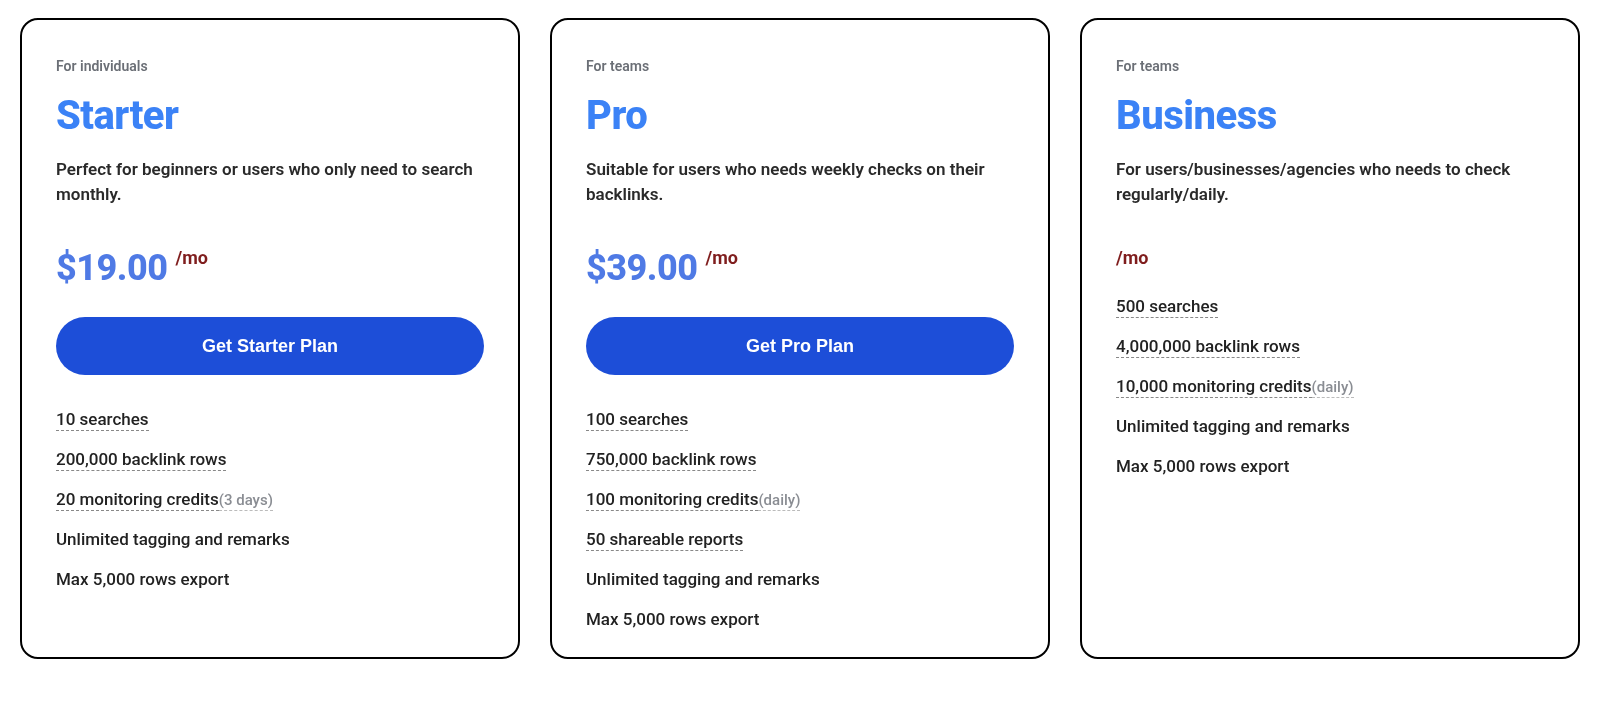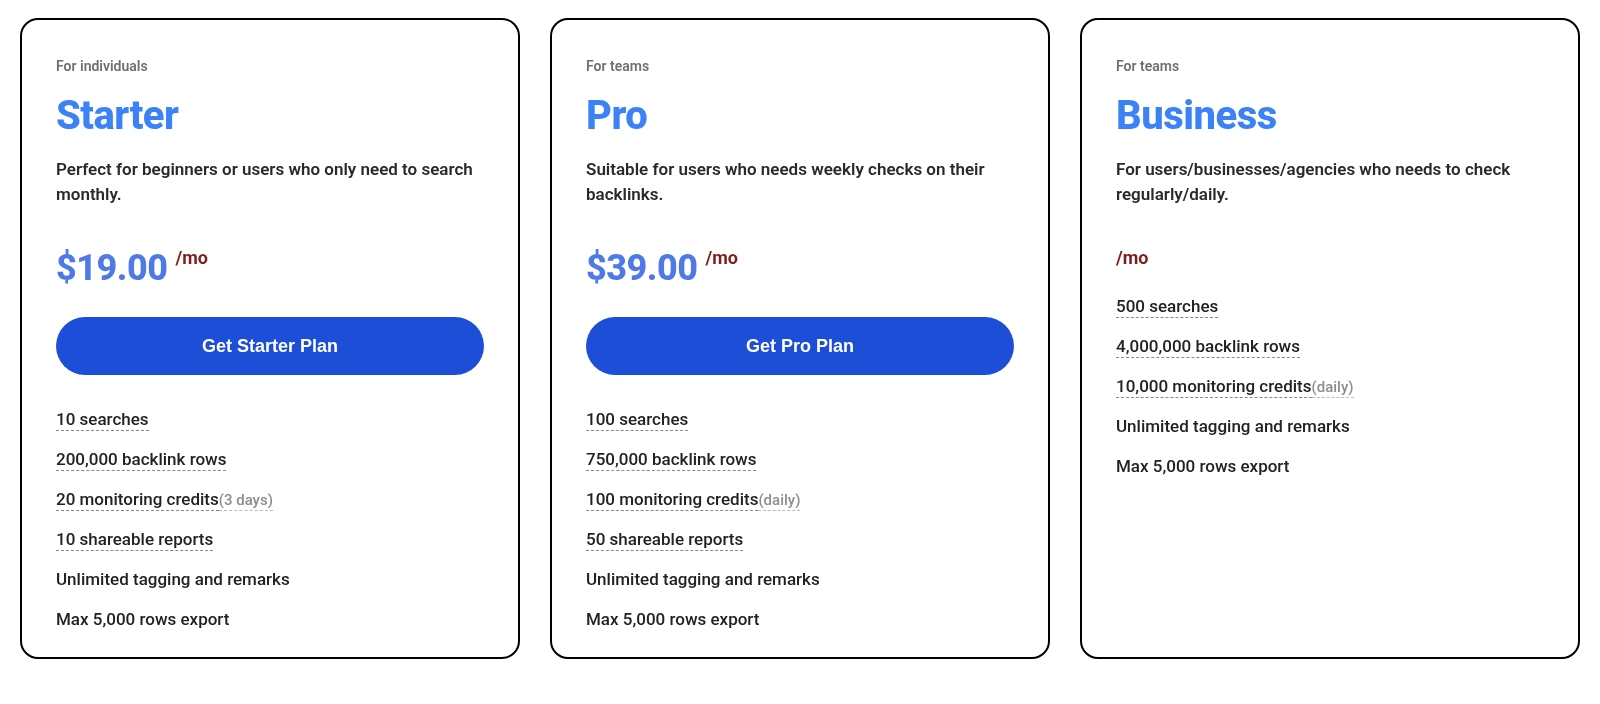--- a/index.html
+++ b/index.html
@@ -107,21 +107,20 @@
     <p class="plan-desc">Perfect for beginners or users who only need to search monthly.</p>
     <div class="price-row">
       <span class="price">$19.00</span>
       <span class="period">/mo</span>
     </div>
     <button class="cta">Get Starter Plan</button>
     <ul class="features">
       <li class="underlined"><span class="main-text">10 searches</span></li>
       <li class="underlined"><span class="main-text">200,000 backlink rows</span></li>
       <li class="underlined"><span class="main-text">20 monitoring credits</span><span class="hint">(3 days)</span></li>
-      <li class="underlined"><span class="main-text">10 shareable reports</span></li>
       <li><span class="main-text">Unlimited tagging and remarks</span></li>
       <li><span class="main-text">Max 5,000 rows export</span></li>
     </ul>
   </div>
 
   <div class="plan-card">
     <div class="audience">For teams</div>
     <h2 class="plan-name">Pro</h2>
     <p class="plan-desc">Suitable for users who needs weekly checks on their backlinks.</p>
     <div class="price-row">

